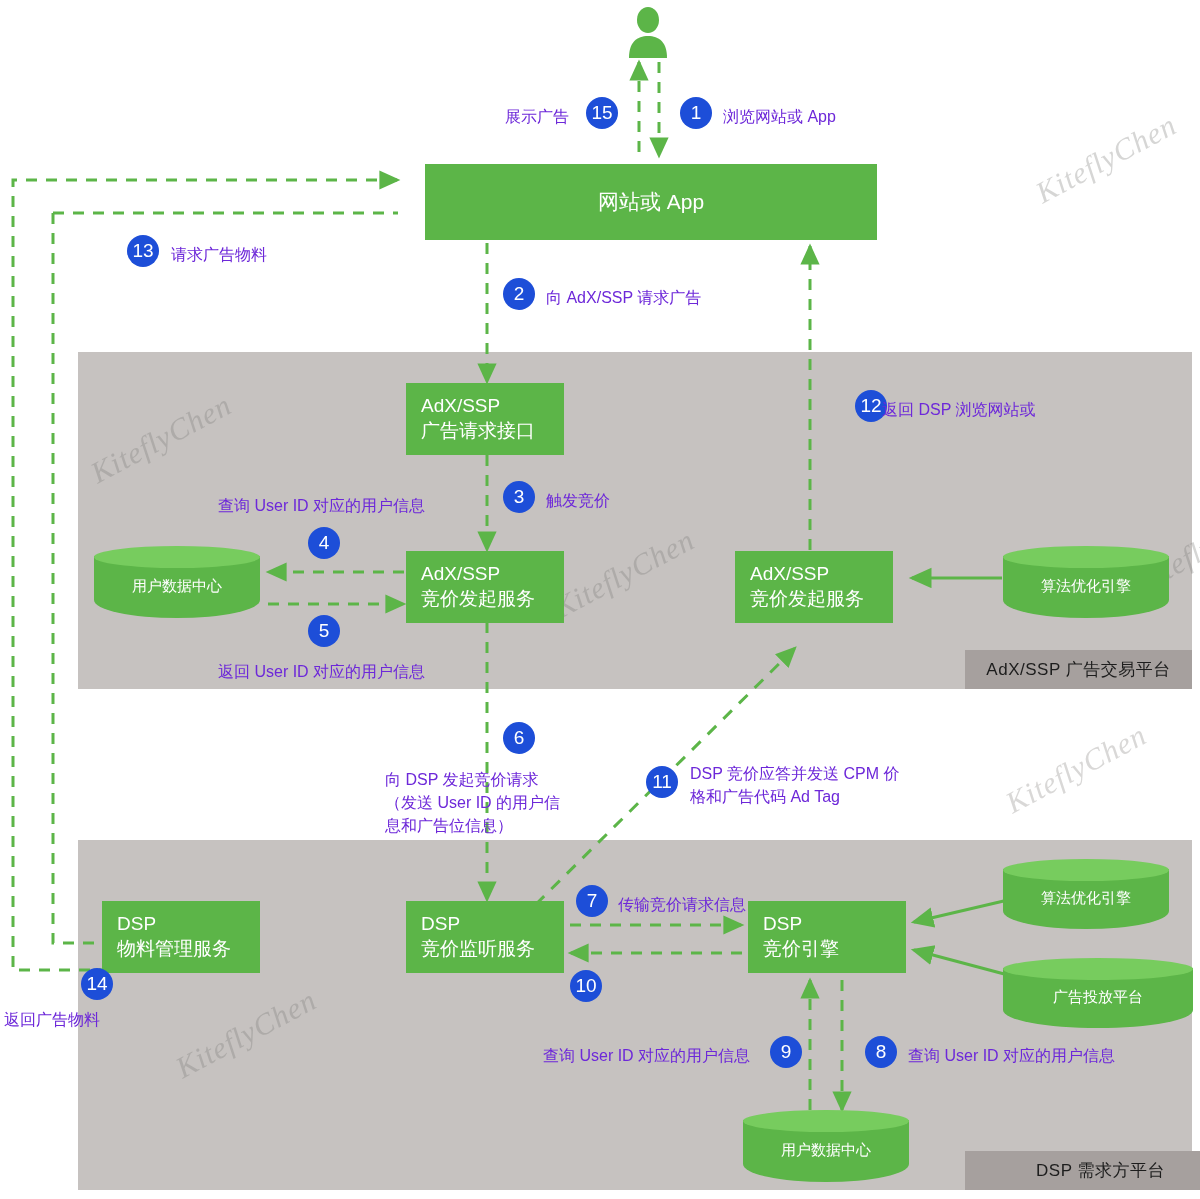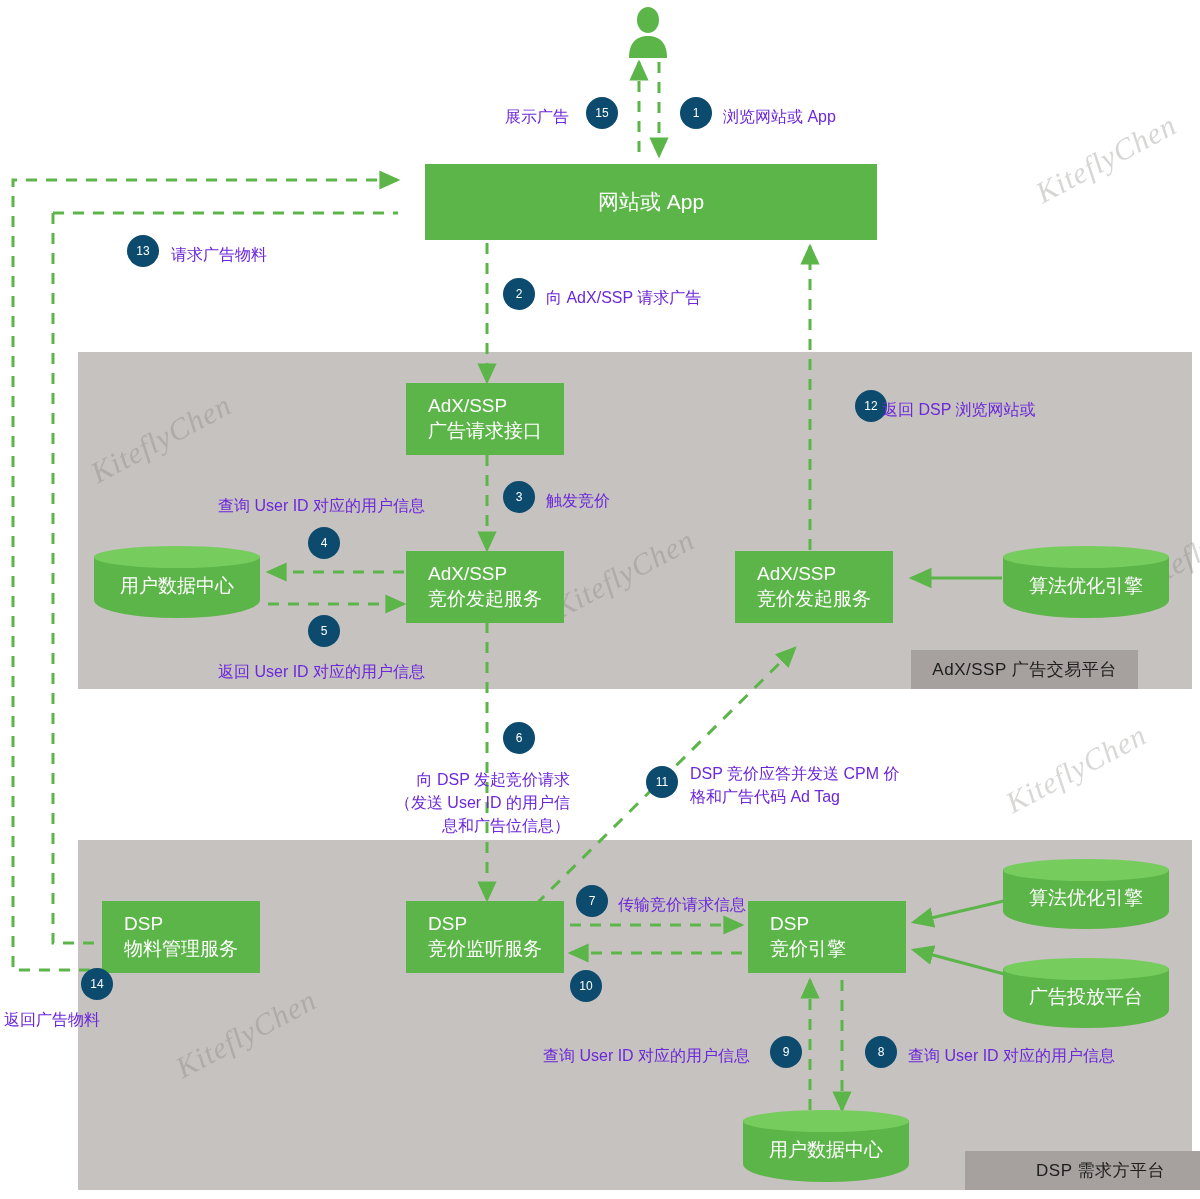--- a/index.html
+++ b/index.html
@@ -35,27 +35,27 @@
     background:#5cb548;
     color:#ffffff;
     display:flex;
     flex-direction:column;
     justify-content:center;
     font-size:19px;
     line-height:1.30;
     box-sizing:border-box;
   }
   .box.center{align-items:center;text-align:center;justify-content:center;}
-  .box.pad{padding-left:22px;}
+  .box.pad{padding-left:15px;}
   .box .ln{display:block;white-space:nowrap;}
   
   .cyl{
     position:absolute;
     color:#ffffff;
-    font-size:19px;
+    font-size:15px;
     display:flex;
     align-items:center;
     justify-content:center;
     text-align:center;
   }
   .cyl .body{
     position:absolute;left:0;right:0;top:10px;bottom:0;
     background:#5cb548;
     border-radius:0 0 50% 50%/0 0 18px 18px;
   }
@@ -67,29 +67,29 @@
   .cyl .txt{position:relative;z-index:3;padding-top:8px;}
   
   .lbl{
     position:absolute;
     color:#6d28d9;
     font-size:16px;
     line-height:1.45;
     white-space:nowrap;
   }
   .lbl.wrap{white-space:normal;}
-  .lbl.ctr{text-align:right;}
+  .lbl.ctr{text-align:left;}
   
   .step{
     position:absolute;
     width:32px;height:32px;
     border-radius:50%;
-    background:#0c4a6e;
+    background:#1d4ed8;
     color:#ffffff;
-    font-size:12px;
+    font-size:19px;
     display:flex;align-items:center;justify-content:center;
   }
   
   #arrows{position:absolute;left:0;top:0;width:1200px;height:1199px;pointer-events:none;}
   
   .wm{
     position:absolute;
     font-family:"Liberation Serif","DejaVu Serif",serif;
     font-style:italic;
     color:rgba(120,118,116,.30);
@@ -199,21 +199,21 @@
     <div class="top"></div>
     <div class="txt">用户数据中心</div>
   </div>
 
   <div class="cyl" style="left:1003px;top:546px;width:166px;height:72px;">
     <div class="body"></div>
     <div class="top"></div>
     <div class="txt">算法优化引擎</div>
   </div>
 
-  <div class="panel-label" style="left:911px;top:650px;width:227px;height:39px;">AdX/SSP 广告交易平台</div>
+  <div class="panel-label" style="left:965px;top:650px;width:227px;height:39px;">AdX/SSP 广告交易平台</div>
 
   <div class="box pad" style="left:102px;top:901px;width:158px;height:72px;">
     <span class="ln">DSP</span>
     <span class="ln">物料管理服务</span>
   </div>
 
   <div class="box pad" style="left:406px;top:901px;width:158px;height:72px;">
     <span class="ln">DSP</span>
     <span class="ln">竞价监听服务</span>
   </div>
@@ -222,21 +222,21 @@
     <span class="ln">DSP</span>
     <span class="ln">竞价引擎</span>
   </div>
 
   <div class="cyl" style="left:1003px;top:859px;width:166px;height:70px;">
     <div class="body"></div>
     <div class="top"></div>
     <div class="txt">算法优化引擎</div>
   </div>
 
-  <div class="cyl" style="left:1003px;top:958px;width:166px;height:70px;">
+  <div class="cyl" style="left:1003px;top:958px;width:190px;height:70px;">
     <div class="body"></div>
     <div class="top"></div>
     <div class="txt">广告投放平台</div>
   </div>
 
   <div class="cyl" style="left:743px;top:1110px;width:166px;height:72px;">
     <div class="body"></div>
     <div class="top"></div>
     <div class="txt">用户数据中心</div>
   </div>

